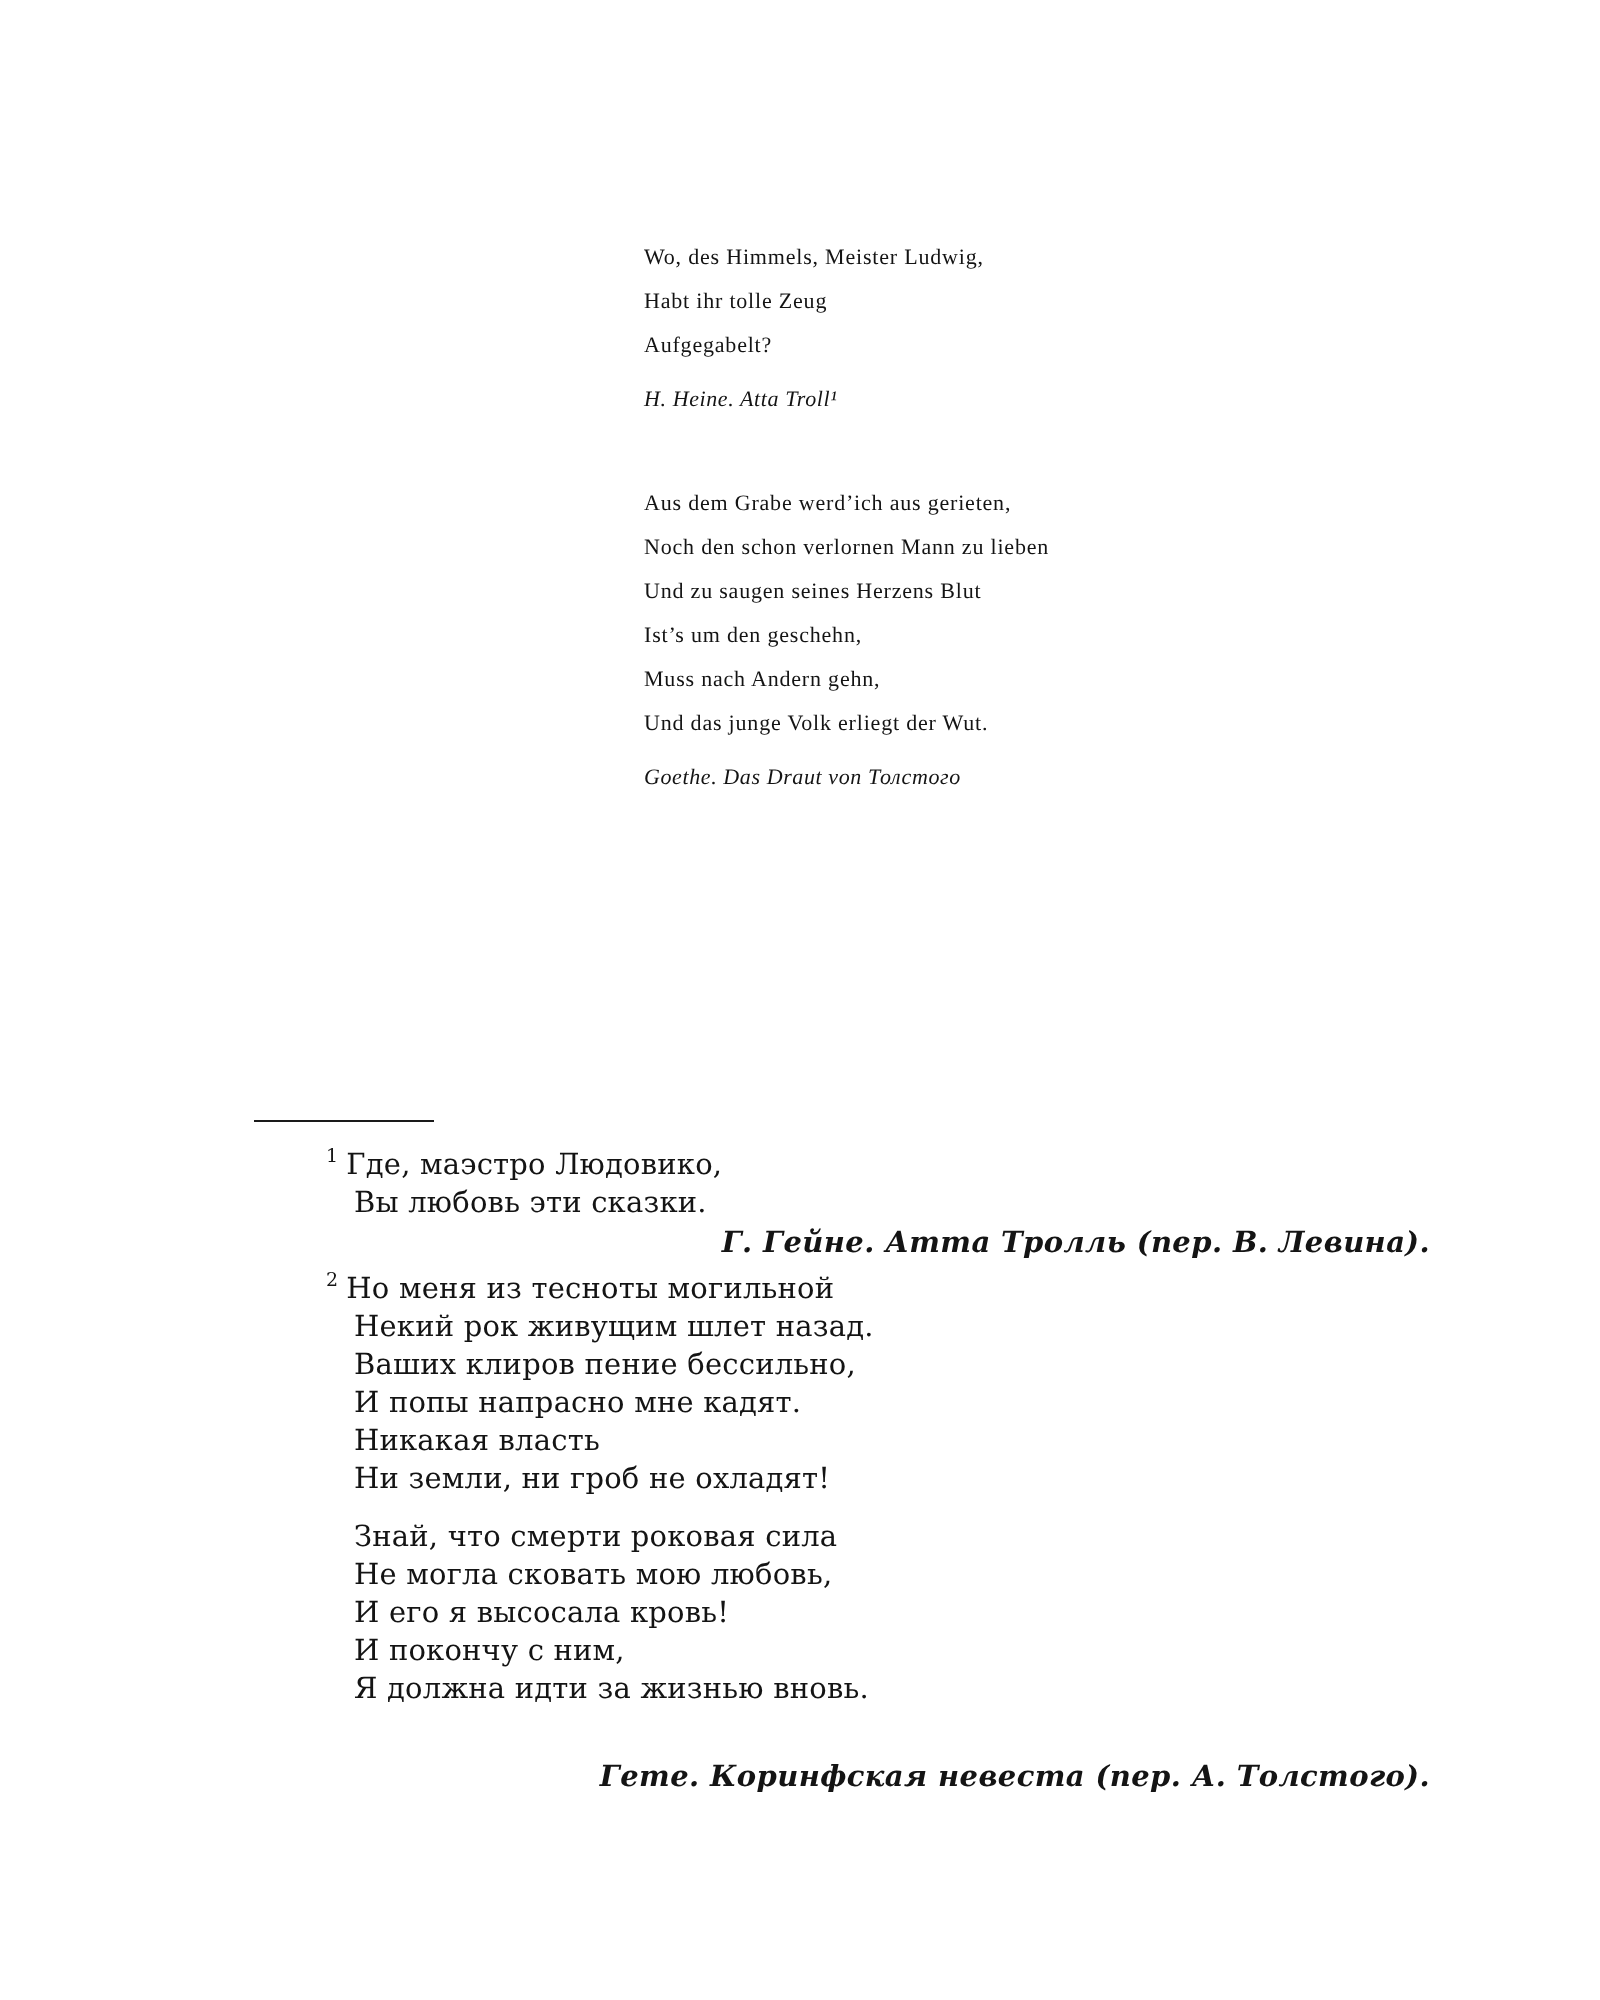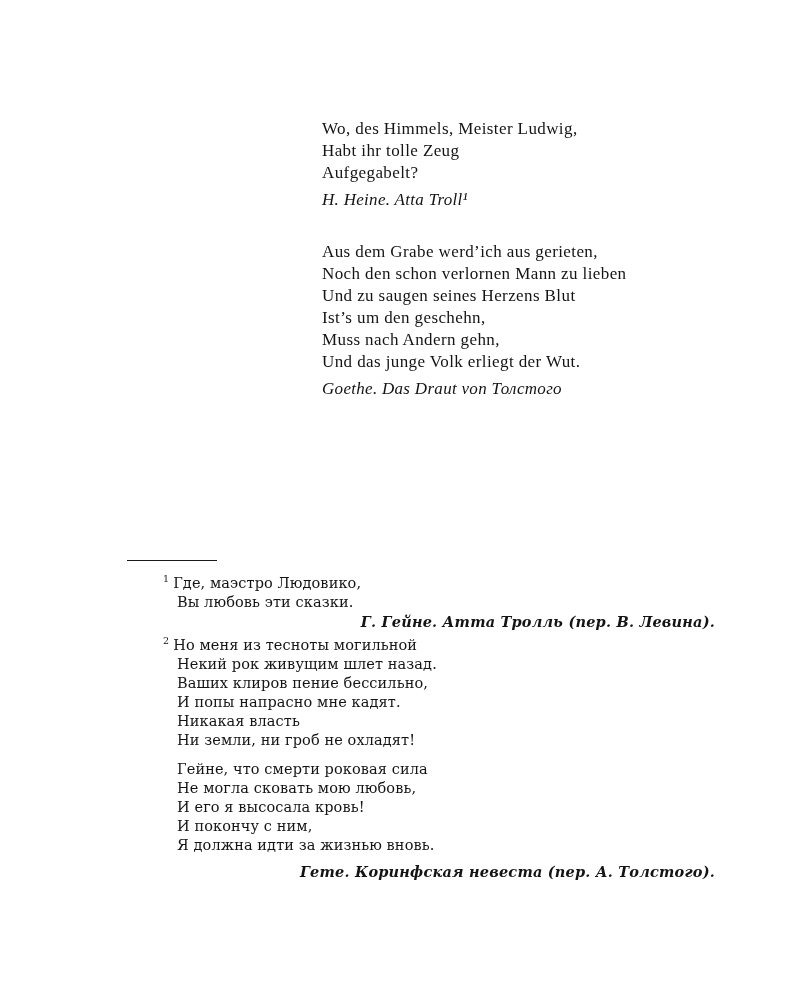--- a/index.html
+++ b/index.html
@@ -13,21 +13,21 @@
     color: #141414;
   }
   .page { position: absolute; inset: 0; }
 
   
   .epigraphs {
     position: absolute;
     left: 322px;
     top: 118px;
     width: 392px;
-    font-size: 17px;
+    font-size: 11px;
     line-height: 22px;
     letter-spacing: 0.4px;
   }
   .epigraph-2 { margin-top: 30px; }
   .ep-line { white-space: nowrap; }
   .ep-attr {
     font-style: italic;
     text-align: left;
     margin-top: 5px;
     letter-spacing: 0.3px;
@@ -58,21 +58,21 @@
     vertical-align: super;
     margin-right: 4px;
   }
   .fn-attr {
     font-style: italic;
     font-weight: bold;
     text-align: right;
     letter-spacing: 0.2px;
   }
   .fn-attr-1 { margin-top: 0; }
-  .fn-attr-2 { margin-top: 7px; }
+  .fn-attr-2 { margin-top: 24px; }
   .stanza-break { height: 10px; }
 </style>
 </head>
 <body>
 
 <div class="page">
 
   <section class="epigraphs">
 
     <div class="epigraph epigraph-1">
@@ -111,21 +111,21 @@
         <sup>2</sup><span>Но меня из тесноты могильной</span>
       </div>
       <div class="fn-line">Некий рок живущим шлет назад.</div>
       <div class="fn-line">Ваших клиров пение бессильно,</div>
       <div class="fn-line">И попы напрасно мне кадят.</div>
       <div class="fn-line">Никакая власть</div>
       <div class="fn-line">Ни земли, ни гроб не охладят!</div>
 
       <div class="stanza-break"></div>
 
-      <div class="fn-line">Гейне, что смерти роковая сила</div>
+      <div class="fn-line">Знай, что смерти роковая сила</div>
       <div class="fn-line">Не могла сковать мою любовь,</div>
       <div class="fn-line">И его я высосала кровь!</div>
       <div class="fn-line">И покончу с ним,</div>
       <div class="fn-line">Я должна идти за жизнью вновь.</div>
 
       <div class="fn-attr fn-attr-2">Гете. Коринфская невеста (пер. А. Толстого).</div>
     </div>
 
   </section>
 

